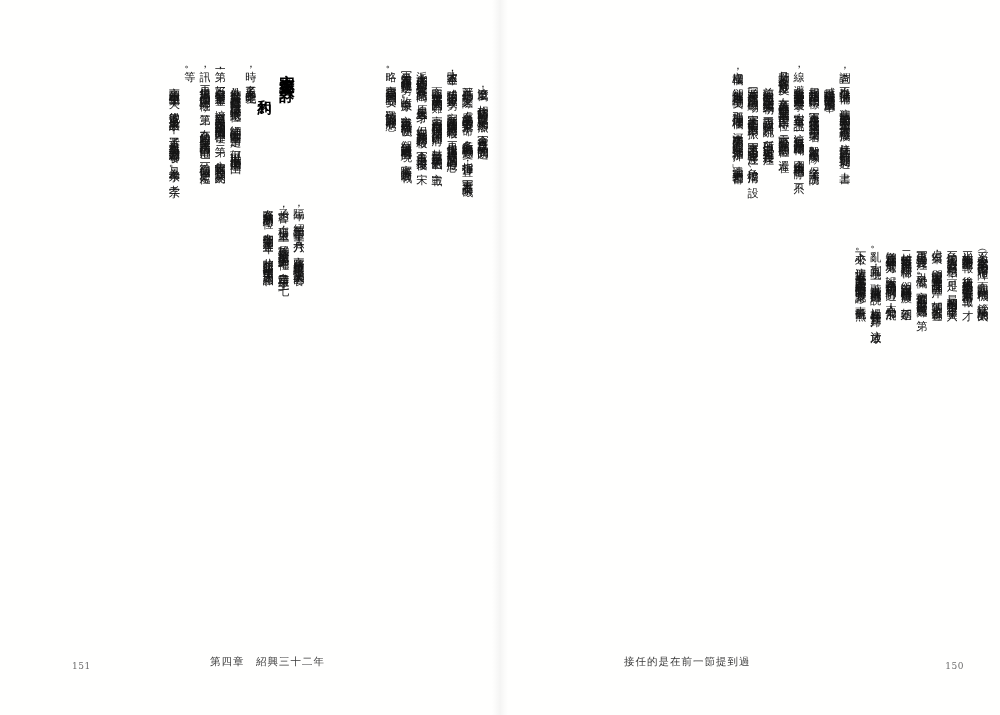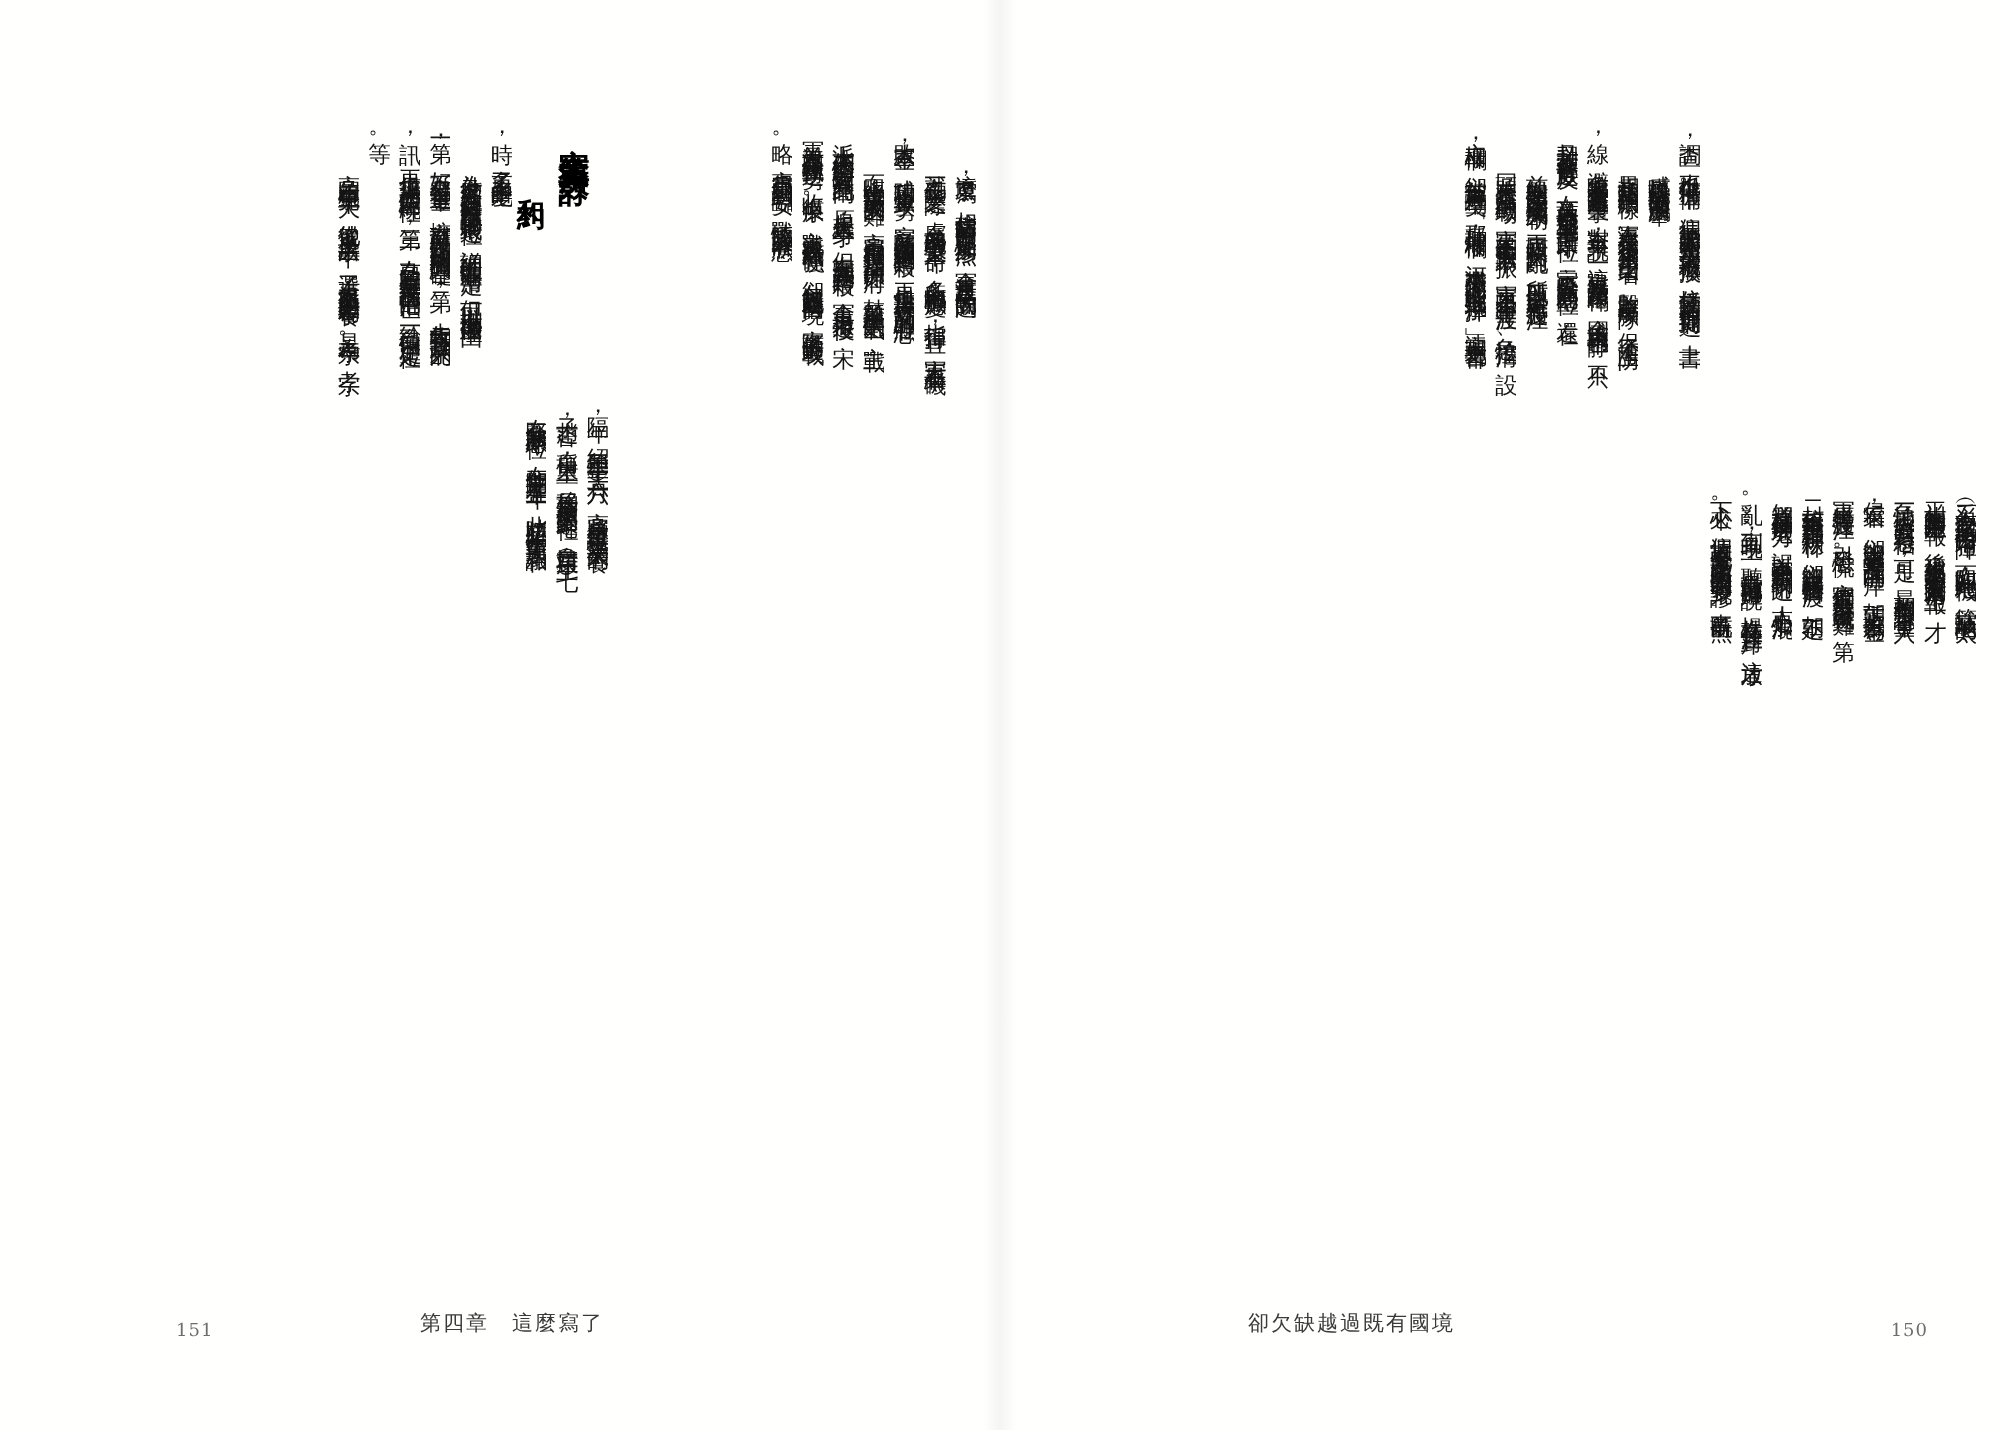--- a/index.html
+++ b/index.html
@@ -138,21 +138,21 @@
       <div class="vcol">調查，也不做任何準備。這個無能的太平州知事第二天就被撤換，接任的是在前一節提到過、上書</div>
       <div class="vcol indent">感嘆科舉現狀的硬漢湯鵬舉。</div>
       <div class="vcol indent">相異於陸軍的狼狽樣，海軍在幾天後遠征密州（今山東省），擊敗金軍船隊。保全了海上防</div>
       <div class="vcol">線，避免臨安遭受敵方海軍襲擊。對金軍來說，這一戰無異是當頭棒喝。金國境內也不平靜，不只</div>
       <div class="vcol">契丹和蒙古各部族造反，女真族內部也擁立其他皇子（世宗）即位，宣示廢除完顏亮的皇位。還在</div>
       <div class="vcol indent">前線的完顏亮決定先殲滅宋朝，再回頭收拾內亂，所以他決定一口氣渡過長江。</div>
       <div class="vcol indent">回頭來看長江沿線的戰場，宋軍的士氣依舊一蹶不振。宋軍為了阻止金軍渡江，急忙挖溝、設</div>
       <div class="vcol">立柵欄，卻被當地百姓嘲笑：「那種爛柵欄，河水帶來的泥沙一個晚上就沖掉了。」連宋朝史書都</div>
     </div>
 
-    <div class="footer" style="left: 124px;">卻欠缺越過既有國境</div>
+    <div class="footer" style="left: 124px;">接任的是在前一節提到過</div>
     <div class="folio" style="right: 36px;">150</div>
   </div>
 
   <div class="page" id="page-left">
 
     <div class="colwrap" id="lp-heading" style="right: 206px; top: 62px; height: 200px;">
       <div class="vhead">宋金第三次簽訂</div>
       <div class="vhead sub">和約</div>
     </div>
 
@@ -174,18 +174,18 @@
 
     <div class="colwrap" id="lp-group-c" style="right: 244px; top: 62px; height: 570px;">
       <div class="vcol">時，多了更多白髮吧！</div>
       <div class="vcol indent">為什麼高宗會在這個時候以讓位的形式退位？詳細的理由並不清楚。但可以推測出幾個理由：</div>
       <div class="vcol">第一，好不容易擊退金軍，擁立新皇可以顯示江南政府的穩固基礎；第二，去年收到哥哥欽宗的死</div>
       <div class="vcol">訊，再也無須擔心自己的正統性；第三，在自己的有生之年評價自己的治世，給自己一個歷史定位</div>
       <div class="vcol">等。</div>
       <div class="vcol indent">高宗的親生兒子早夭，他從眾多皇族男子中，選了有太祖血脈的趙昚為養子，是為孝宗。孝宗</div>
     </div>
 
-    <div class="footer" style="left: 210px;">第四章　這麼寫了</div>
-    <div class="folio" style="left: 88px; margin-top: 46px;">151</div>
+    <div class="footer" style="left: 210px;">第四章　紹興三十二年</div>
+    <div class="folio" style="left: 72px; margin-top: 46px;">151</div>
   </div>
 
   <div id="gutter"></div>
 </div>
 
 </body></html>

